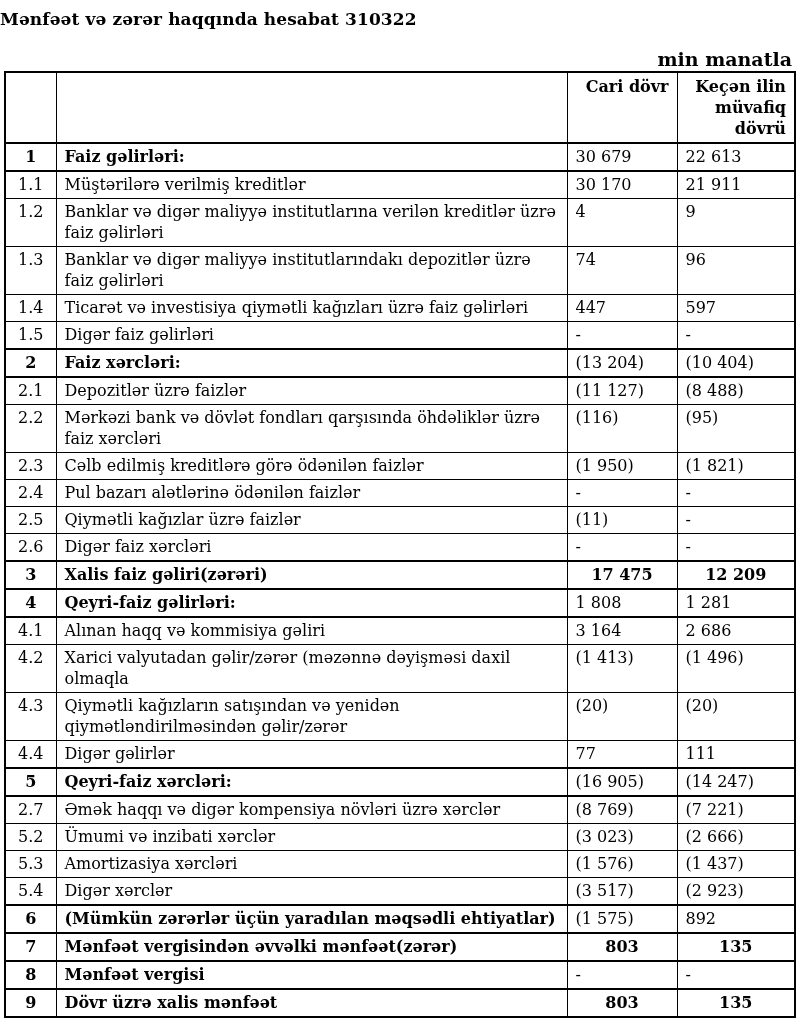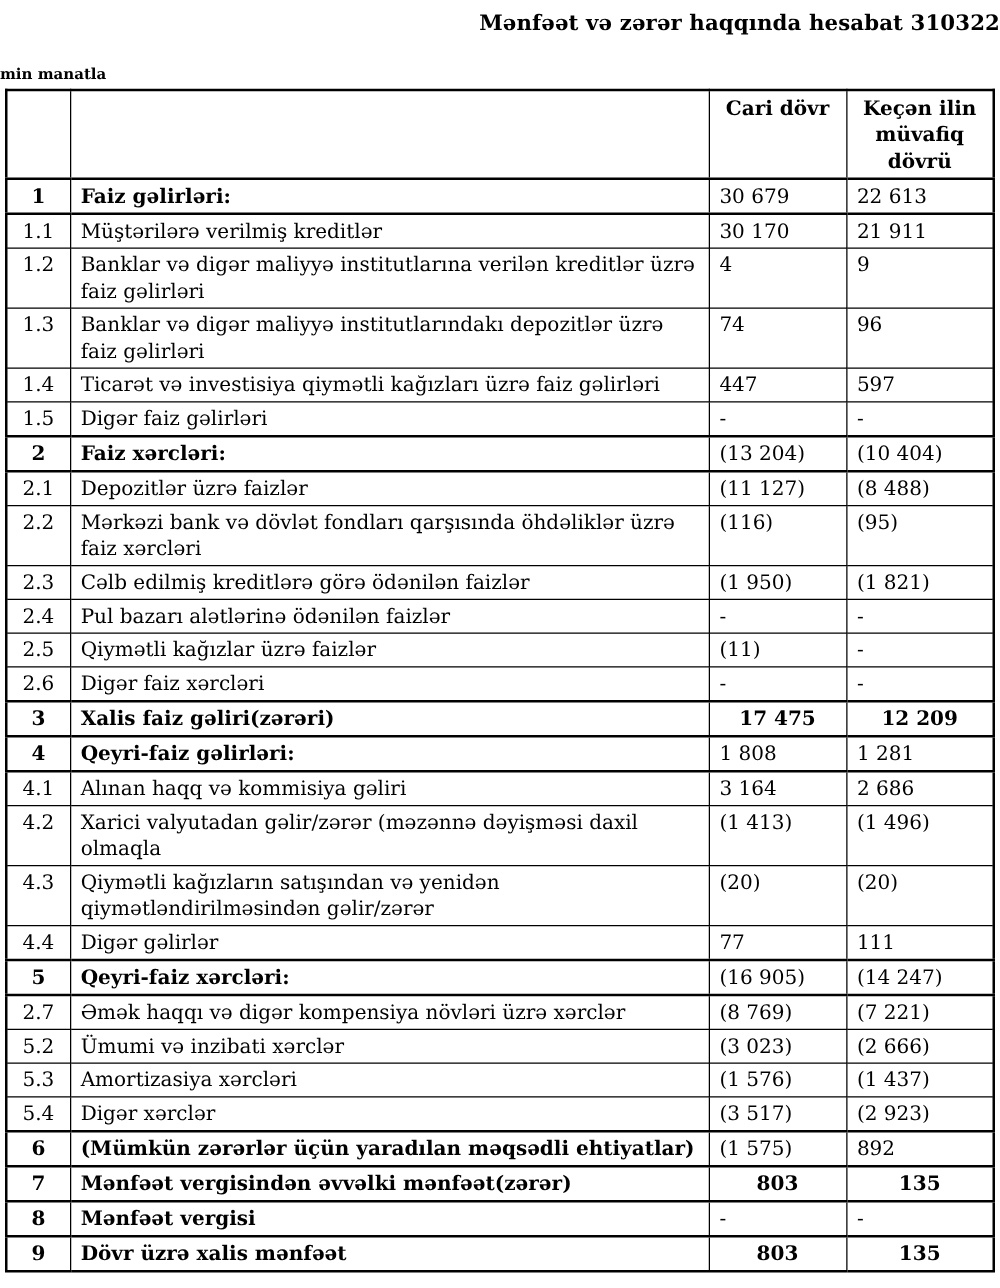--- a/index.html
+++ b/index.html
@@ -11,29 +11,30 @@
     font-family: "DejaVu Serif", "Liberation Serif", serif;
   }
   .page {
     position: relative;
     width: 800px;
     height: 1030px;
     background: #ffffff;
     overflow: hidden;
   }
   .doc-title {
-    text-align: right;
+    text-align: left;
     font-weight: bold;
     font-size: 17px;
     padding-top: 9px;
     letter-spacing: 0.1px;
   }
   .unit-label {
+    text-align: right;
     font-weight: bold;
-    font-size: 12px;
+    font-size: 19px;
     margin: 21px 8px 3px 0;
     line-height: 18px;
   }
   table.pnl {
     border-collapse: collapse;
     width: 792px;
     margin-left: 4px;
     table-layout: fixed;
     border: 2px solid #000;
   }
@@ -46,21 +47,21 @@
     font-size: 16px;
     line-height: 21px;
     vertical-align: top;
     padding: 2px 8px 3px 8px;
     text-align: left;
     font-weight: normal;
     overflow: hidden;
   }
   thead th {
     font-weight: bold;
-    text-align: center;
+    text-align: right;
     height: 71px;
     border-bottom: 2px solid #000;
     padding-top: 3px;
   }
   td.no {
     text-align: center;
     padding-left: 2px;
     padding-right: 2px;
   }
   tr.section > td {

